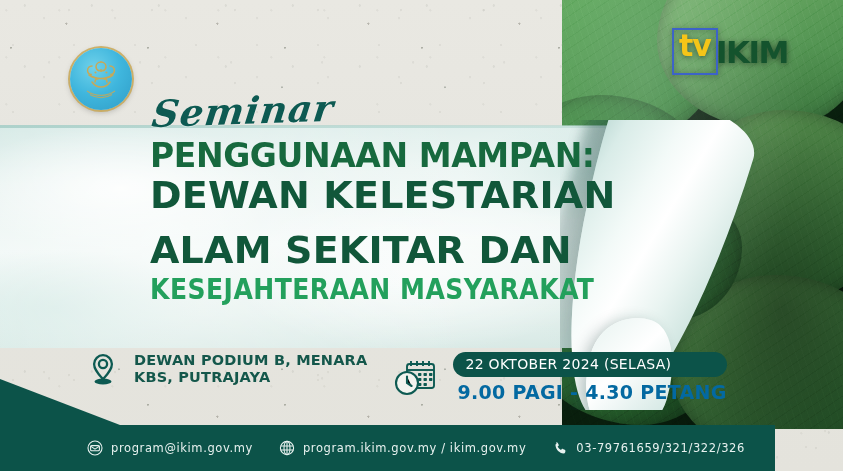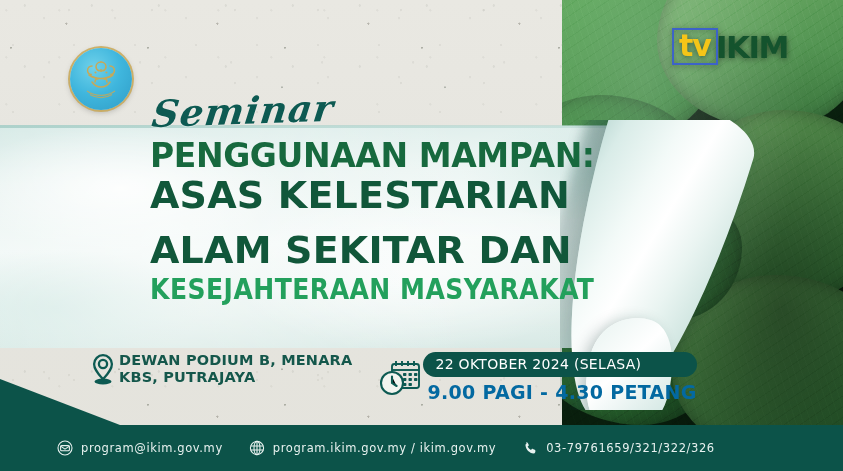--- a/index.html
+++ b/index.html
@@ -129,24 +129,24 @@
   
   .wedge-bl{
     position:absolute; left:0; bottom:46px;
     width:120px; height:46px;
     background:#0c5349;
     clip-path:polygon(0 0, 0 100%, 100% 100%);
   }
 
   
   .footer{
-    position:absolute; left:0; bottom:0; width:843px; height:46px;
+    position:absolute; left:0; bottom:0; width:775px; height:46px;
     background:#0c5349;
     display:flex; align-items:center;
-    padding-left:57px; gap:26px;
+    padding-left:57px; gap:26px;justify-content:center;
   }
   .f-item{ display:flex; align-items:center; gap:8px; }
   .f-item .txt{
     color:#e7f1ef; font-size:11.5px; letter-spacing:.6px;
     font-family:"DejaVu Sans", sans-serif; white-space:nowrap;
   }
   .f-ico{ width:16px; height:16px; flex:0 0 16px; color:#e7f1ef; display:block; }
 
   
   .emblem{
@@ -159,21 +159,21 @@
   .emblem svg{ width:54px; height:54px; display:block; }
 
   
   .tvikim{
     position:absolute; left:672px; top:28px;
     display:flex; align-items:center;
     filter:drop-shadow(0 1px 3px rgba(0,0,0,.5));
   }
   .tv-box{
     border:2px solid #3d63c8;
-    padding:1px 5px 2px 5px;
+    padding:1px 5px 12px 5px;
     line-height:1;
     margin-right:1px;
   }
   .tv-box .tv{
     color:#f5c518; font-size:30px; font-weight:700;
     font-family:"DejaVu Sans", sans-serif; letter-spacing:-1px;
   }
   .ikim{
     color:#14532d; font-size:31px; font-weight:700;
     font-family:"DejaVu Sans", sans-serif; letter-spacing:-1.5px;
@@ -209,21 +209,21 @@
     letter-spacing:.5px;
     transform:scaleX(.96);
     transform-origin:left center;
   }
 
   
   .info{
     position:absolute; left:88px; top:352px;
     display:flex; align-items:flex-start; gap:26px;
   }
-  .info-block{ display:flex; align-items:center; gap:1px; }
+  .info-block{ display:flex; align-items:center; gap:16px; }
   .ic{ flex:0 0 auto; color:#0d5a52; display:block; }
   .venue{
     font-family:"DejaVu Sans", sans-serif;
     font-weight:700; font-size:14.5px; color:#14574b;
     line-height:1.18; letter-spacing:.2px;
   }
   .date-col{ display:flex; flex-direction:column; gap:4px; }
   .date-pill{
     background:#0c5349; color:#ffffff;
     font-family:"DejaVu Sans", sans-serif; font-weight:400;
@@ -295,21 +295,21 @@
   <div class="tvikim">
     <span class="tv-box">
       <span class="tv">tv</span>
     </span>
     <span class="ikim">IKIM</span>
   </div>
 
   <div class="headline">
     <div class="seminar">Seminar</div>
     <div class="t-line t1">PENGGUNAAN MAMPAN:</div>
-    <div class="t-line t2">ASAS KELESTARIAN</div>
+    <div class="t-line t2">DEWAN KELESTARIAN</div>
     <div class="t-line t3">ALAM SEKITAR DAN</div>
     <div class="t-line t4">KESEJAHTERAAN MASYARAKAT</div>
   </div>
 
   <div class="info">
 
     <div class="info-block">
       <svg class="ic" width="30" height="34" viewBox="0 0 30 34">
         <ellipse cx="15" cy="29.5" rx="8.5" ry="3" fill="#0d5a52"></ellipse>
         <path d="M15 3.2c-4.9 0-8.9 4-8.9 8.9 0 6.3 8.9 15 8.9 15s8.9-8.7 8.9-15c0-4.9-4-8.9-8.9-8.9z" fill="none" stroke="#0d5a52" stroke-width="2.3"></path>

